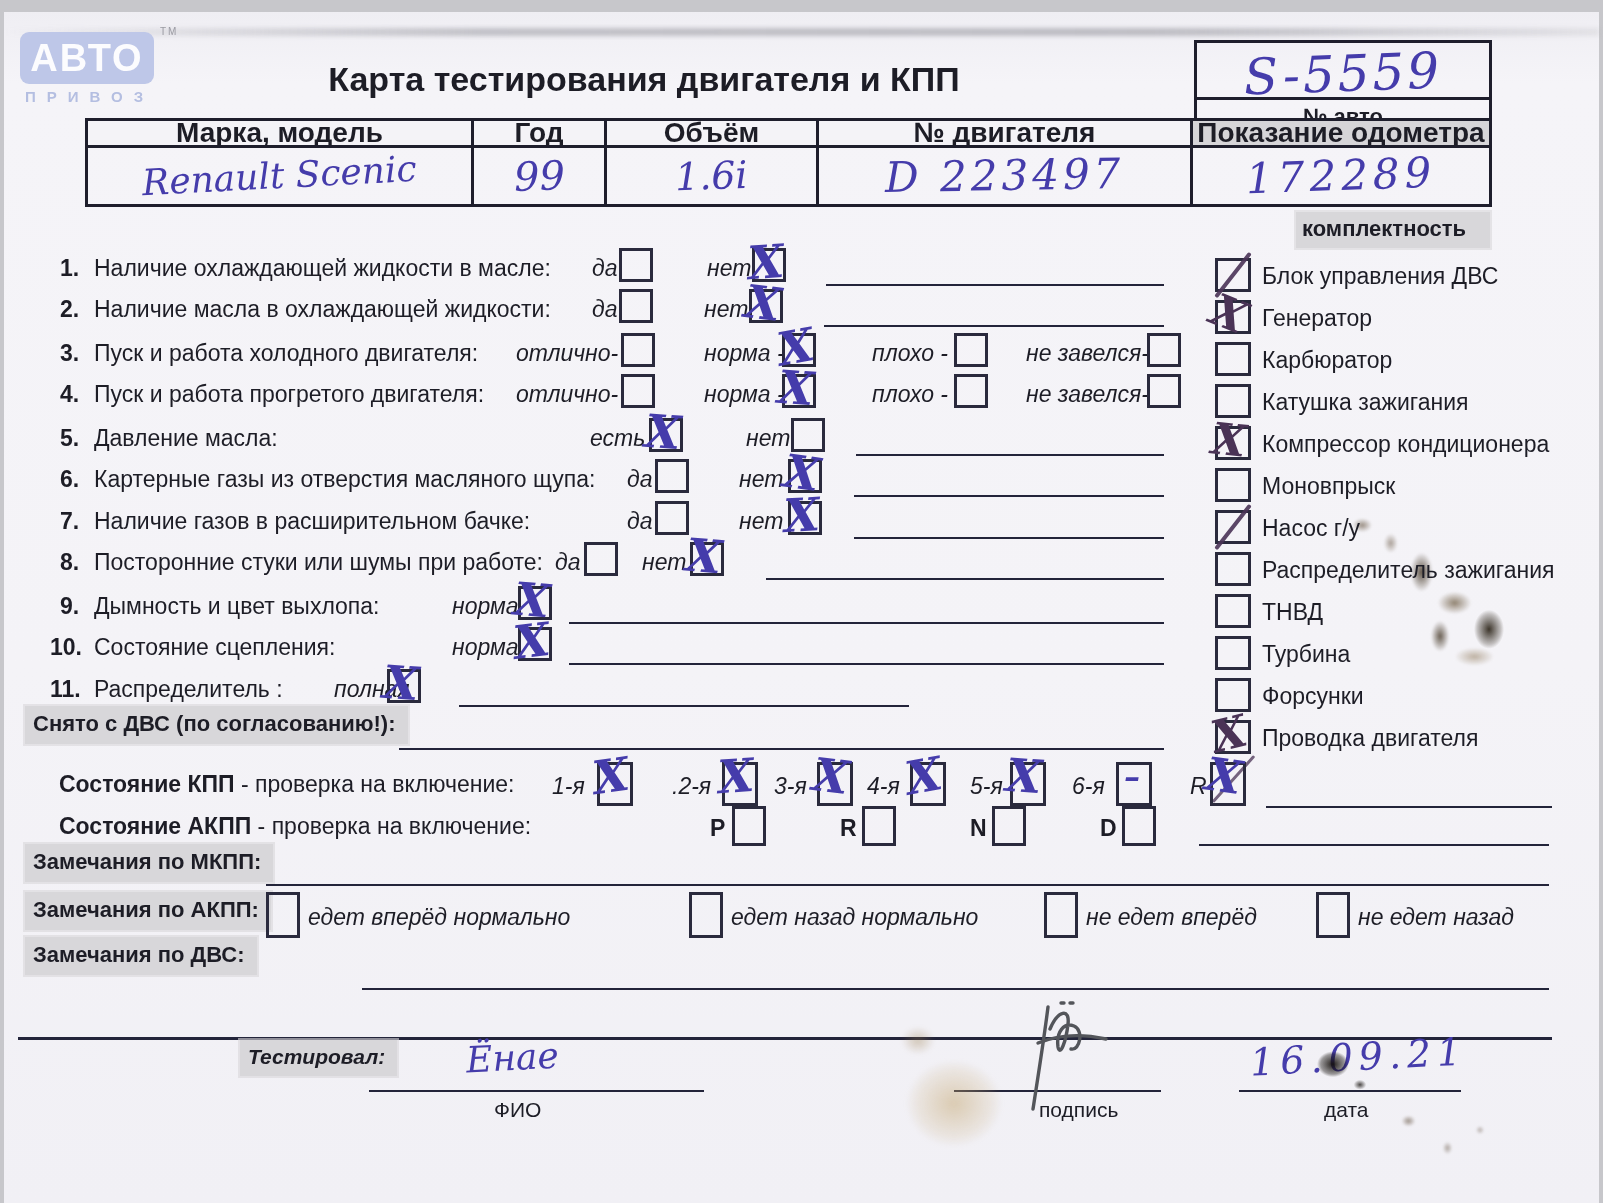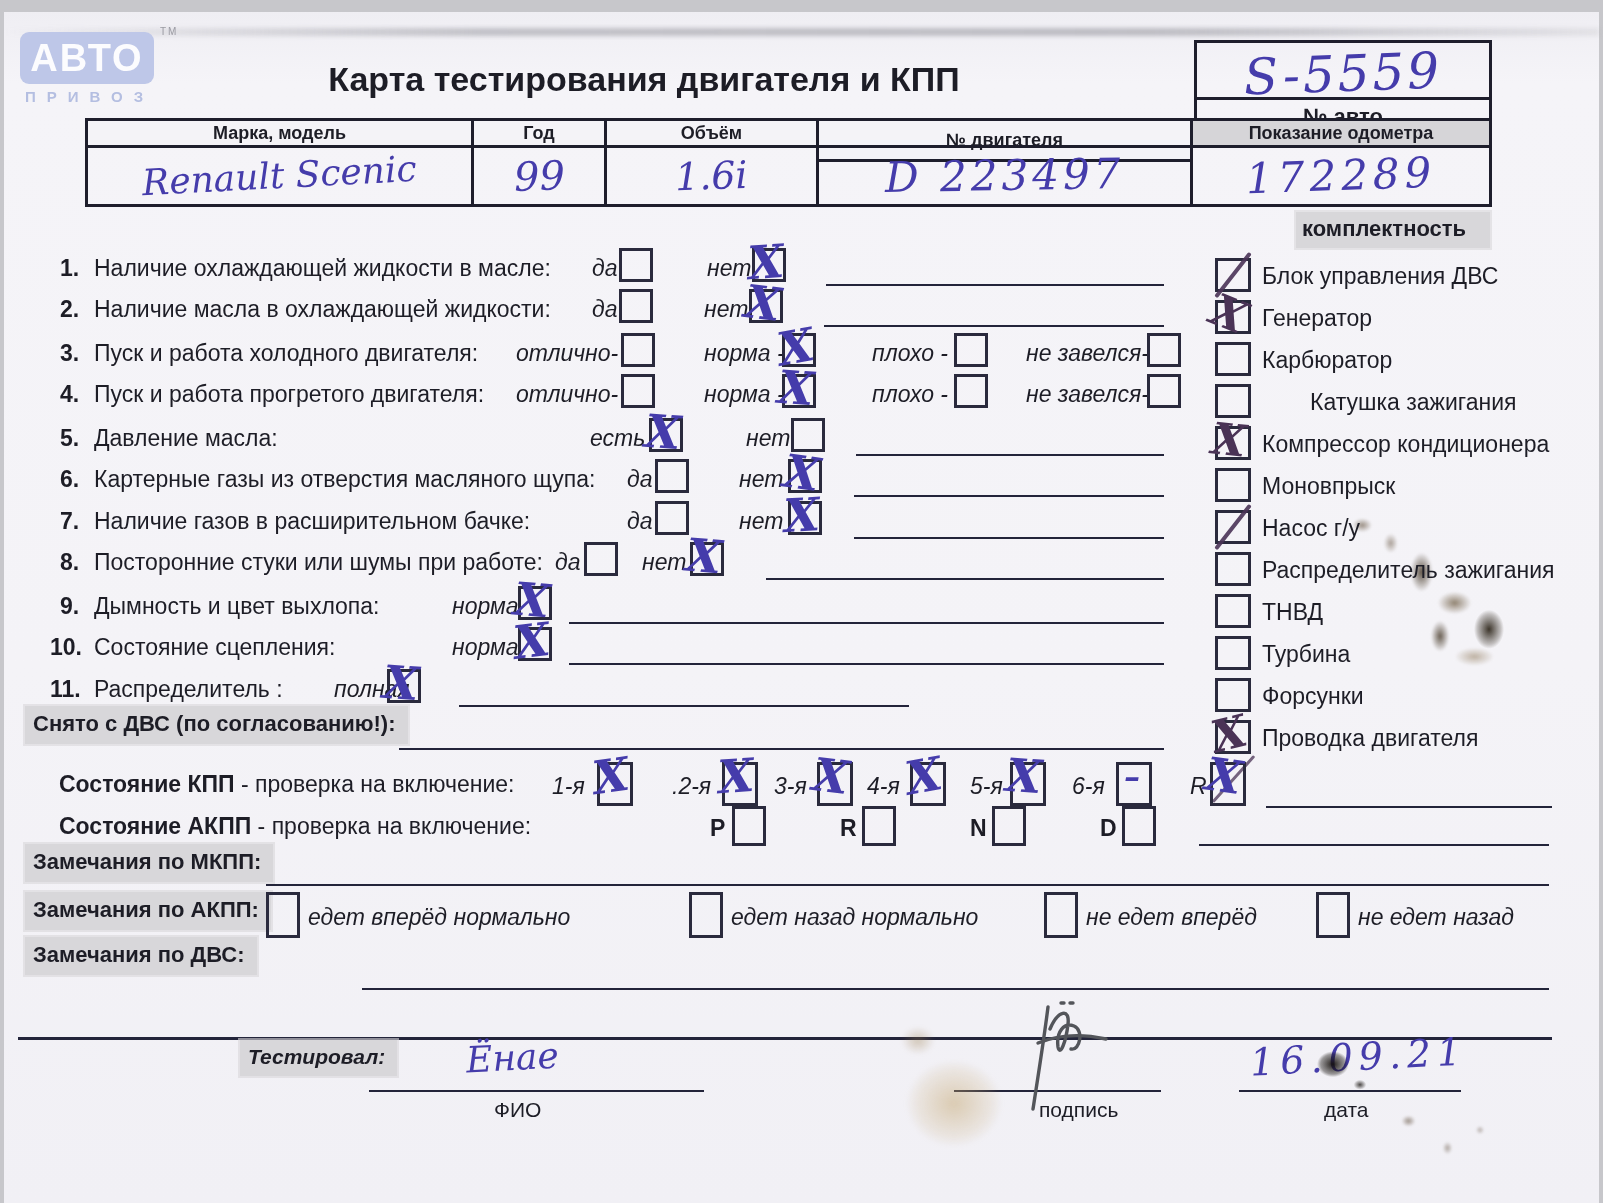--- a/index.html
+++ b/index.html
@@ -23,21 +23,21 @@
   .mark.blue{color:#453cab;font-size:46px;left:-7px;top:-12px}
   .mark.dark{color:#4a3356;font-size:44px;left:-6px;top:-11px}
   .mark.dash{color:#453cab;font-size:32px;left:5px;top:-4px}
   .slashbar{position:absolute;width:4px;height:56px;background:#4a3356;left:13px;top:-14px;
             transform:rotate(38deg);border-radius:2px;opacity:.9}
   .hw{position:absolute;font-family:"DejaVu Serif",serif;font-style:italic;color:#453cab;
       white-space:nowrap;line-height:1}
   
   .tcell{position:absolute;border:3px solid #1e1e2c;box-sizing:border-box;display:flex;
          align-items:center;justify-content:center}
-  .th{font-weight:bold;font-size:18px;background:#f4f3f7}
+  .th{font-weight:bold;font-size:28px;background:#f4f3f7}
   .th.gray{background:#d6d5d8}
   
   #logo{position:absolute;left:16px;top:20px}
   .logo-block{width:134px;height:52px;background:#bec7e8;border-radius:9px;display:flex;
               align-items:center;justify-content:center}
   .logo-block span{font-size:38px;font-weight:bold;color:#fcfcfe;letter-spacing:2px}
   .logo-sub{margin-top:4px;color:#b4bee1;font-weight:bold;font-size:15px;letter-spacing:11px;padding-left:5px}
   .logo-tm{position:absolute;left:140px;top:-6px;font-size:10px;color:#9a9aa2;letter-spacing:2px}
   
   #autobox{position:absolute;left:1190px;top:28px;width:298px;height:93px;border:3px solid #1e1e2c;box-sizing:border-box}
@@ -89,21 +89,21 @@
   <div id="title">Карта тестирования двигателя и КПП</div>
 
   <div id="autobox">
     <div class="ab-val hw">S-5559</div>
     <div class="ab-lbl">№ авто</div>
   </div>
 
   <div class="tcell th" style="left:81px;top:106px;width:389px;height:30px">Марка, модель</div>
   <div class="tcell th" style="left:467px;top:106px;width:136px;height:30px">Год</div>
   <div class="tcell th" style="left:600px;top:106px;width:215px;height:30px">Объём</div>
-  <div class="tcell th" style="left:812px;top:106px;width:377px;height:44px">№ двигателя</div>
+  <div class="tcell th" style="left:812px;top:106px;width:377px;height:30px">№ двигателя</div>
   <div class="tcell th gray" style="left:1186px;top:106px;width:302px;height:30px">Показание одометра</div>
 
   <div class="tcell" style="left:81px;top:133px;width:389px;height:62px">
     <span class="hw" style="position:static;font-size:36px;transform:rotate(-3deg)">Renault Scenic</span>
       </div>
   <div class="tcell" style="left:467px;top:133px;width:136px;height:62px">
     <span class="hw" style="position:static;font-size:40px;transform:rotate(-2deg)">99</span>
       </div>
   <div class="tcell" style="left:600px;top:133px;width:215px;height:62px">
     <span class="hw" style="position:static;font-size:38px;transform:rotate(-2deg)">1.6i</span>
@@ -304,21 +304,21 @@
         <span class="slashbar"></span>
       </div>
       <div class="t" style="left: 1258px; top: 252px;">Блок управления ДВС</div>
       <div class="cbox" style="left: 1211px; top: 288px; width: 36px; height: 34px;">
         <span class="mark dark" style="transform: rotate(22deg);">Х</span>
       </div>
       <div class="t" style="left: 1258px; top: 294px;">Генератор</div>
       <div class="cbox" style="left: 1211px; top: 330px; width: 36px; height: 34px;"></div>
       <div class="t" style="left: 1258px; top: 336px;">Карбюратор</div>
       <div class="cbox" style="left: 1211px; top: 372px; width: 36px; height: 34px;"></div>
-      <div class="t" style="left: 1258px; top: 378px; margin-left: 48px;">Катушка зажигания</div>
+      <div class="t" style="left: 1258px; top: 378px;">Катушка зажигания</div>
       <div class="cbox" style="left: 1211px; top: 414px; width: 36px; height: 34px;">
         <span class="mark dark" style="transform: rotate(6deg);">Х</span>
       </div>
       <div class="t" style="left: 1258px; top: 420px;">Компрессор кондиционера</div>
       <div class="cbox" style="left: 1211px; top: 456px; width: 36px; height: 34px;"></div>
       <div class="t" style="left: 1258px; top: 462px;">Моновпрыск</div>
       <div class="cbox" style="left: 1211px; top: 498px; width: 36px; height: 34px;">
         <span class="slashbar"></span>
       </div>
       <div class="t" style="left: 1258px; top: 504px;">Насос г/у</div>

